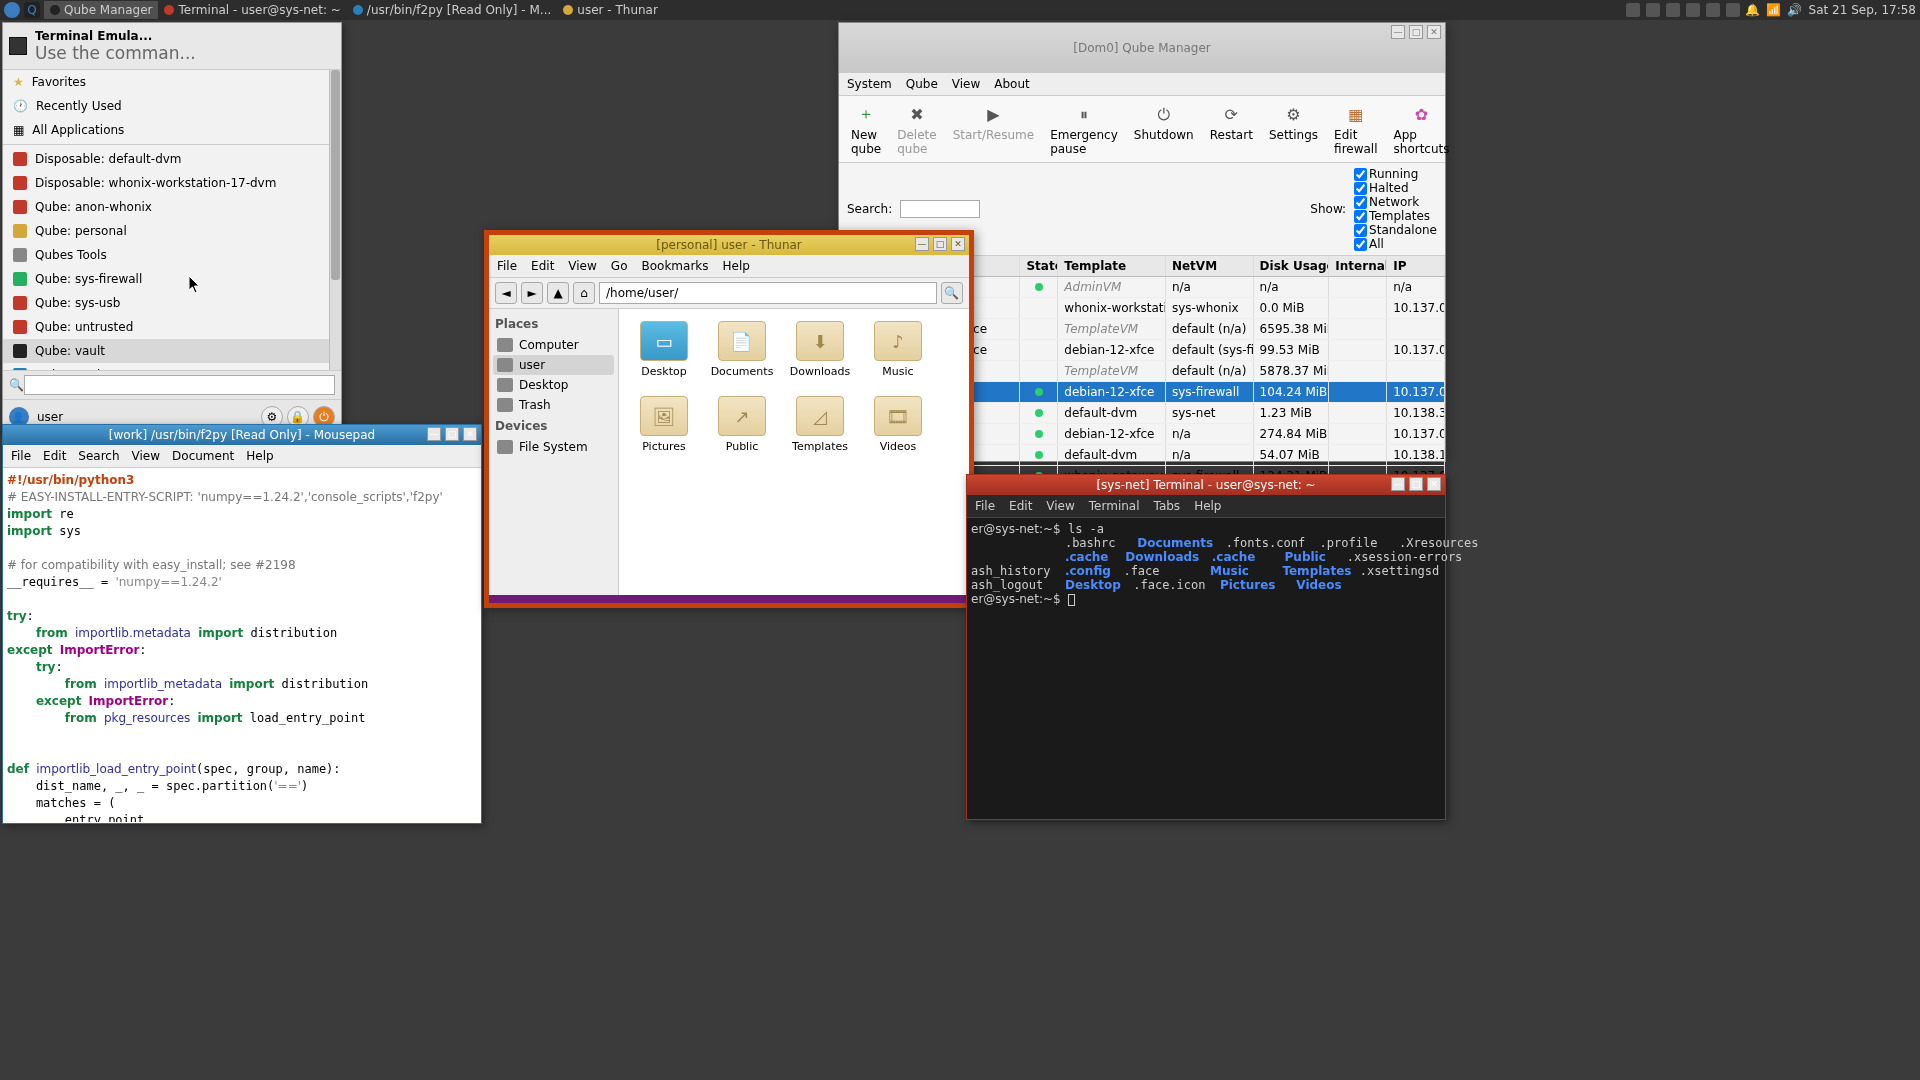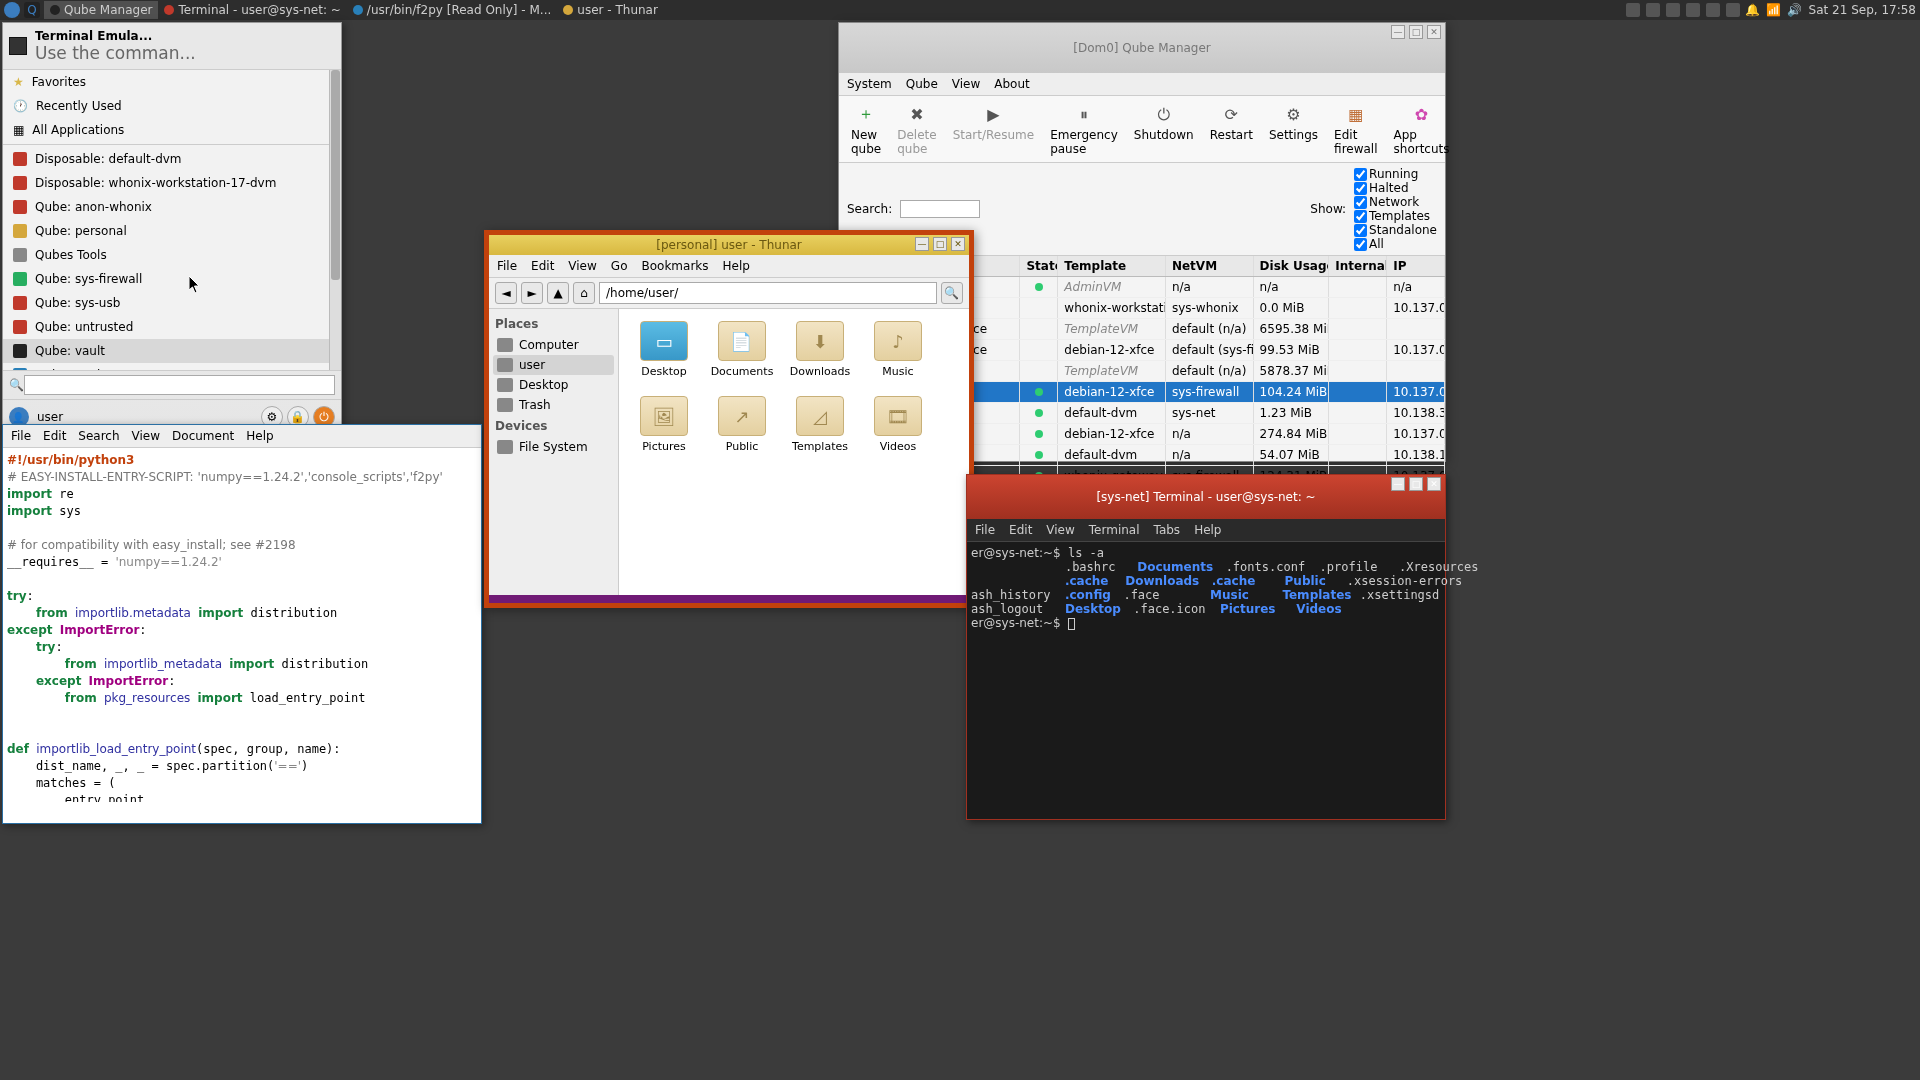--- a/index.html
+++ b/index.html
@@ -86,21 +86,21 @@
 .place-icon{width:16px;height:14px;background:#888;border-radius:2px}
 .th-icons{flex:1;background:#fff;padding:12px;display:flex;flex-wrap:wrap;align-content:flex-start;gap:18px 12px}
 .th-item{width:66px;display:flex;flex-direction:column;align-items:center;gap:4px;cursor:pointer}
 .folder-icon{width:48px;height:40px;background:linear-gradient(#f2e4c4,#e4d0a0);border:1px solid #c8b078;border-radius:4px;position:relative;display:flex;align-items:center;justify-content:center;font-size:18px;color:#a08850}
 .folder-icon.desktop{background:linear-gradient(#5bbce4,#3898c8);color:#fff}
 .th-item-label{font-size:11px;text-align:center}
 .th-status{border-top:1px solid #ccc;padding:4px 8px;font-size:11px;background:#eee;display:flex;gap:8px}
 
 
 .term{position:absolute;top:474px;left:966px;width:480px;height:346px;background:#1a1a1a;border:1px solid #a03020;box-shadow:2px 2px 8px rgba(0,0,0,.5)}
-.term-title{background:linear-gradient(#cc4430,#a03020);color:#fff;text-align:center;padding:15px;font-size:11px;position:relative}
+.term-title{background:linear-gradient(#cc4430,#a03020);color:#fff;text-align:center;padding:3px;font-size:11px;position:relative}
 .term-menu{display:flex;gap:14px;padding:4px 8px;background:#2a2a2a;color:#ccc;border-bottom:1px solid #444}
 .term-body{padding:4px;font-family:"DejaVu Sans Mono",monospace;font-size:12px;line-height:14px;color:#ccc;white-space:pre}
 .t-blue{color:#4a8cff;font-weight:bold}
 .t-prompt{color:#ccc}
 .curs{display:inline-block;width:7px;height:12px;border:1px solid #ccc;vertical-align:middle}
 
 
 .mouse-cursor{position:absolute;top:276px;left:189px;width:12px;height:18px;pointer-events:none;z-index:9999}
 </style>
 </head>
@@ -467,20 +467,28 @@
           <div class="c-ip"></div>
         </div>
       </div>
   </div>
   <div class="qm-hscroll">
       <div class="qm-hthumb"></div>
     </div>
 </div>
 
 <div class="mp">
+  <div class="mp-title">
+    <span>[work] /usr/bin/f2py [Read Only] - Mousepad</span>
+    <div class="title-btns">
+      <div class="title-btn">—</div>
+      <div class="title-btn">□</div>
+      <div class="title-btn">✕</div>
+    </div>
+  </div>
   <div class="mp-menu" id="mp-menu">
       <span>File</span>
       <span>Edit</span>
       <span>Search</span>
       <span>View</span>
       <span>Document</span>
       <span>Help</span>
     </div>
   <div class="mp-editor"><span class="py-shebang">#!/usr/bin/python3</span>
 <span class="py-comment"># EASY-INSTALL-ENTRY-SCRIPT: 'numpy==1.24.2','console_scripts','f2py'</span>

